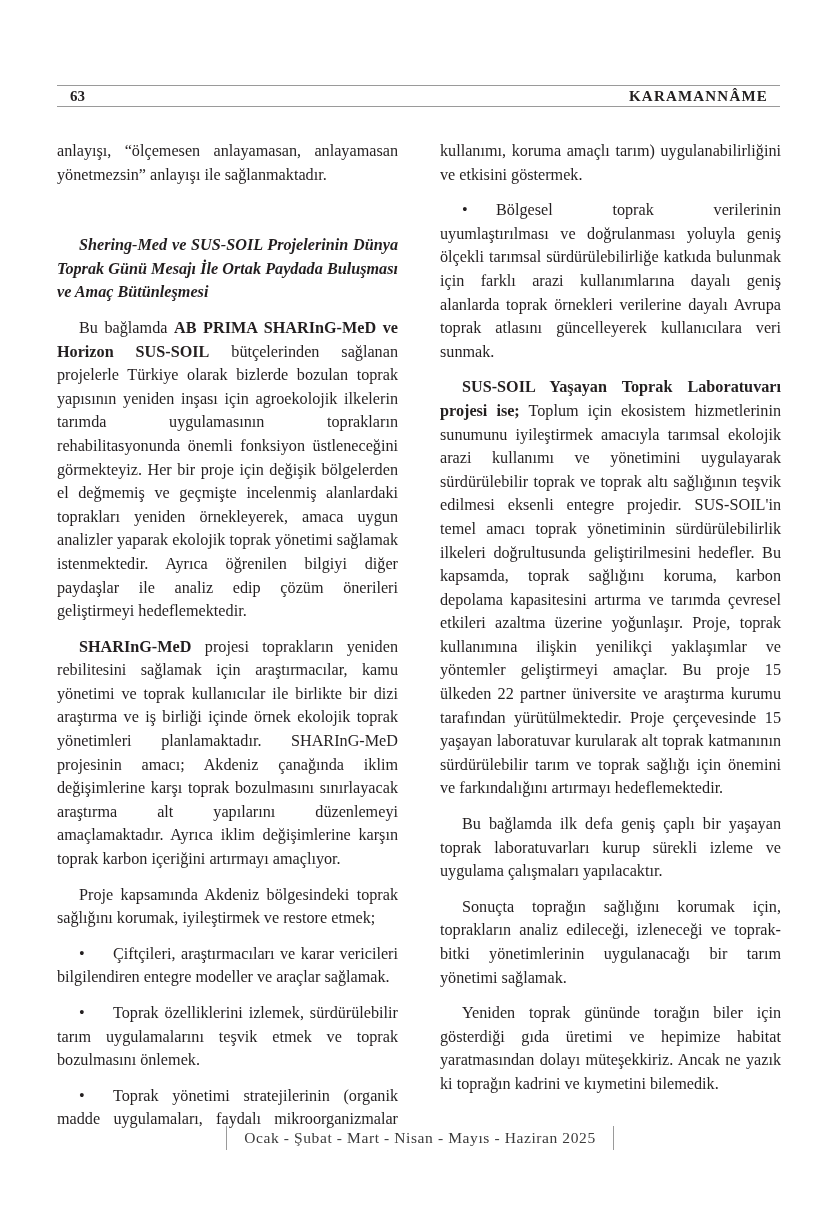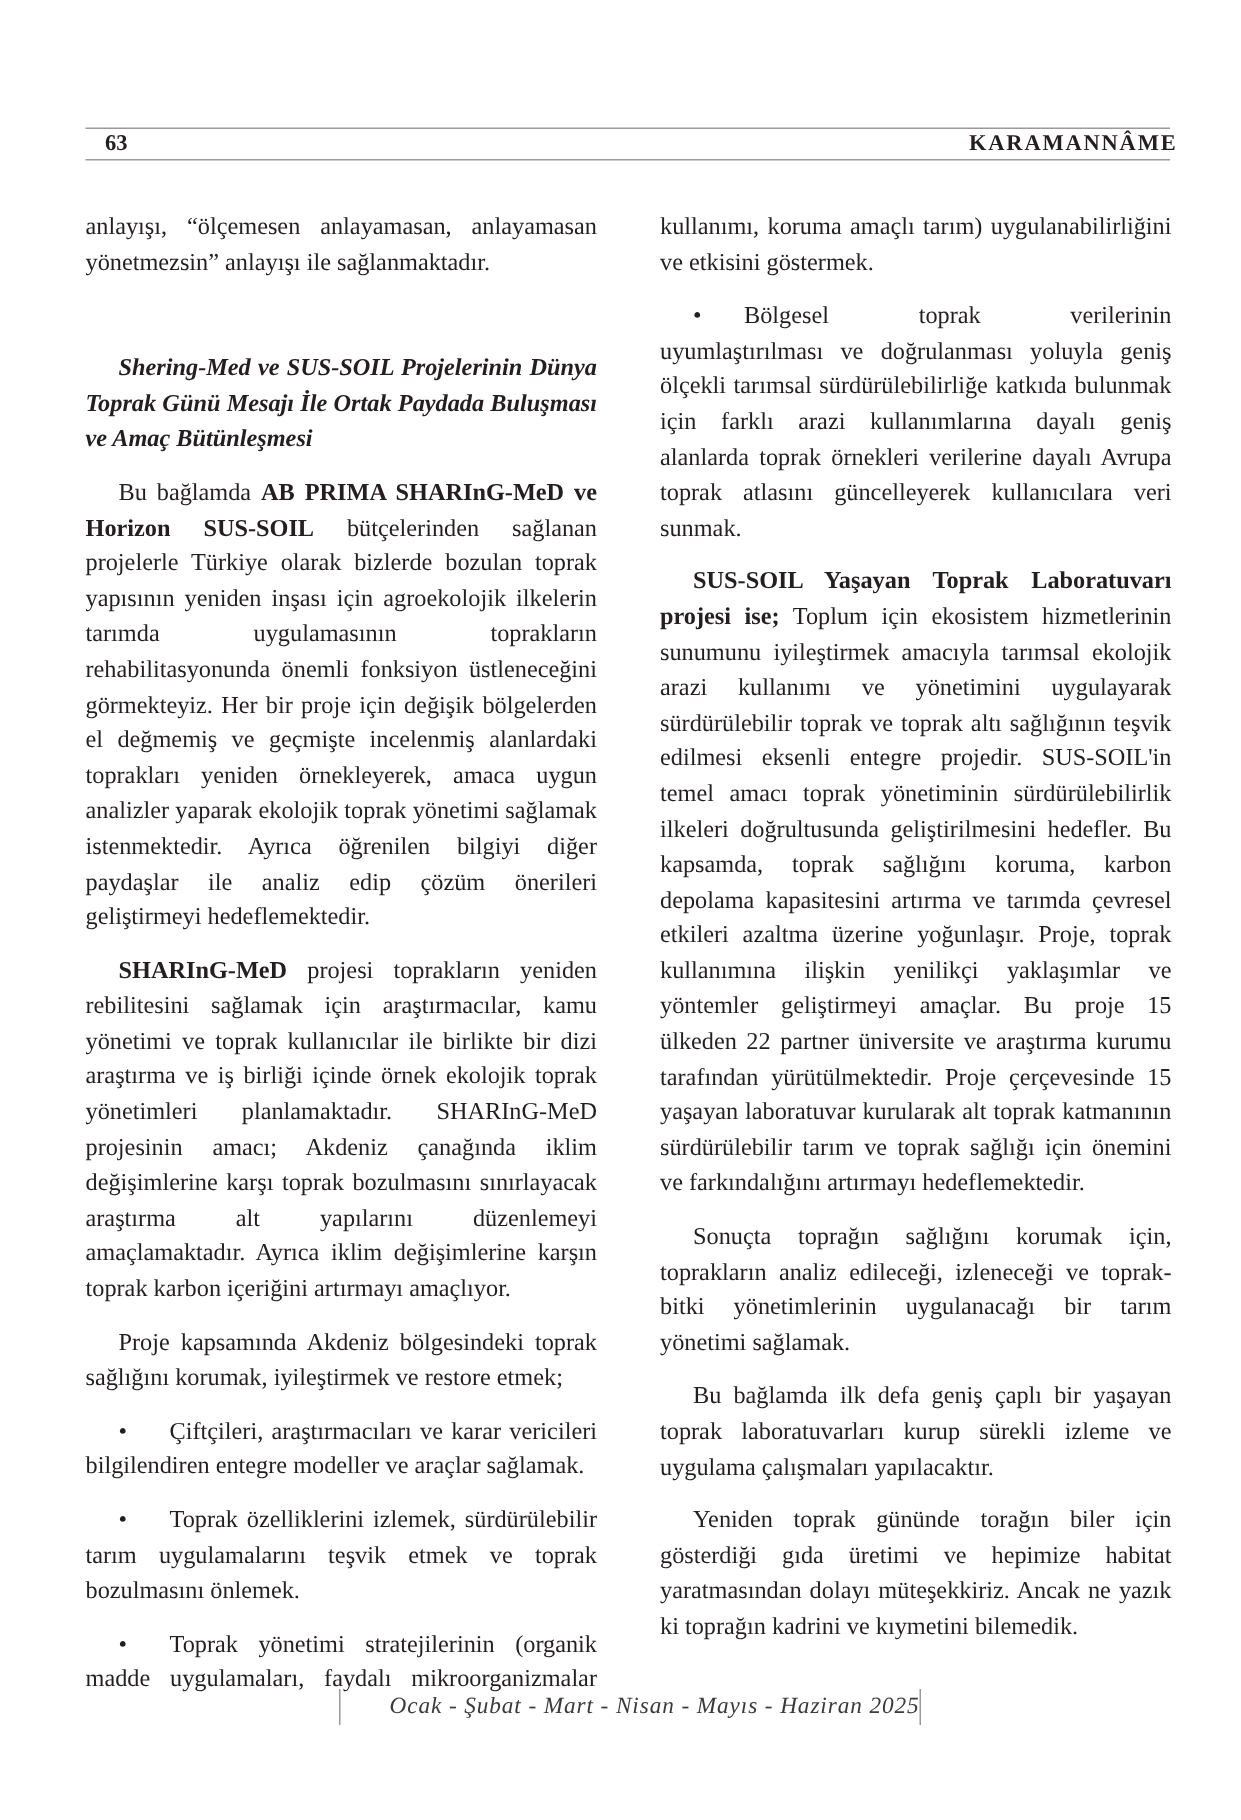--- a/index.html
+++ b/index.html
@@ -3,34 +3,34 @@
 <meta charset="utf-8">
 <style>
   html, body { margin: 0; padding: 0; background: #ffffff; }
   body { width: 827px; height: 1213px; position: relative; overflow: hidden;
          font-family: "Liberation Serif", "DejaVu Serif", serif; color: #231f20; }
   .rule { position: absolute; left: 57px; width: 723px; height: 1px; background: #9a9a9a; }
   #rule-top { top: 85px; }
   #rule-bottom { top: 106px; }
   .hdr { position: absolute; top: 87px; font-weight: bold; font-size: 15px; line-height: 18px; font-family: Liberation Serif, serif; }
   #page-num { left: 70px; }
-  #journal { right: 42px; letter-spacing: 1.2px; margin-left: 28px; }
+  #journal { right: 59px; letter-spacing: 1.2px; margin-left: 28px; }
   .col { position: absolute; top: 140px; width: 341px; font-size: 16.2px; line-height: 23.6px; }
   #col-left { left: 57px; }
   #col-right { left: 440px; }
   .p { margin: 0 0 12px 0; text-align: justify; text-indent: 22px; hyphens: manual; }
   .p.noindent { text-indent: 0; }
   .heading { margin: 0 0 12px 0; text-align: justify; text-indent: 22px; font-weight: bold; font-style: italic; }
   .spacer { height: 35px; }
   .bullet { margin: 0 0 12px 0; text-align: justify; text-indent: 22px; }
   .bullet .dot { display: inline-block; width: 34px; text-indent: 0; }
   b { font-weight: bold; }
   #footer { position: absolute; top: 1126px; left: 226px; width: 386px; height: 24px;
             border-left: 1px solid #9a9a9a; border-right: 1px solid #9a9a9a;
-            text-align: right; font-style: italic; font-size: 15.5px; line-height: 24px;
+            text-align: center; font-size: 15.5px; line-height: 24px;
             letter-spacing: 0.6px; color: #3a3a3a; }
 </style>
 </head>
 <body>
 
 <div>
 
   <div class="rule" id="rule-top"></div>
   <div class="hdr" id="page-num">63</div>
   <div class="hdr" id="journal">KARAMANNÂME</div>
@@ -45,20 +45,20 @@
     <p class="p">Proje kapsamında Akdeniz bölgesindeki toprak sağlığını korumak, iyileştirmek ve restore etmek;</p>
     <p class="bullet"><span class="dot">•</span><span>Çiftçileri, araştırmacıları ve karar vericileri bilgilendiren entegre modeller ve araçlar sağlamak.</span></p>
     <p class="bullet"><span class="dot">•</span><span>Toprak özelliklerini izlemek, sürdürülebilir tarım uygulamalarını teşvik etmek ve toprak bozulmasını önlemek.</span></p>
     <p class="bullet" style="text-align-last: justify;"><span class="dot">•</span><span>Toprak yönetimi stratejilerinin (organik madde uygulamaları, faydalı mikroorganizmalar</span></p>
   </div>
 
   <div class="col" id="col-right">
     <p class="p noindent">kullanımı, koruma amaçlı tarım) uygulanabilirliğini ve etkisini göstermek.</p>
     <p class="bullet"><span class="dot">•</span><span>Bölgesel toprak verilerinin uyumlaştırılması ve doğrulanması yoluyla geniş ölçekli tarımsal sürdürülebilirliğe katkıda bulunmak için farklı arazi kullanımlarına dayalı geniş alanlarda toprak örnekleri verilerine dayalı Avrupa toprak atlasını güncelleyerek kullanıcılara veri sunmak.</span></p>
     <p class="p"><b>SUS-SOIL Yaşayan Toprak Laboratuvarı projesi ise;</b><span> Toplum için ekosistem hizmetlerinin sunumunu iyileştirmek amacıyla tarımsal ekolojik arazi kullanımı ve yönetimini uygulayarak sürdürülebilir toprak ve toprak altı sağlığının teşvik edilmesi eksenli entegre projedir. SUS-SOIL'in temel amacı toprak yönetiminin sürdürülebilirlik ilkeleri doğrultusunda geliştirilmesini hedefler. Bu kapsamda, toprak sağlığını koruma, karbon depolama kapasitesini artırma ve tarımda çevresel etkileri azaltma üzerine yoğunlaşır. Proje, toprak kullanımına ilişkin yenilikçi yaklaşımlar ve yöntemler geliştirmeyi amaçlar. Bu proje 15 ülkeden 22 partner üniversite ve araştırma kurumu tarafından yürütülmektedir. Proje çerçevesinde 15 yaşayan laboratuvar kurularak alt toprak katmanının sürdürülebilir tarım ve toprak sağlığı için önemini ve farkındalığını artırmayı hedeflemektedir.</span></p>
+    <p class="p">Bu bağlamda ilk defa geniş çaplı bir yaşayan toprak laboratuvarları kurup sürekli izleme ve uygulama çalışmaları yapılacaktır.</p>
     <p class="p">Sonuçta toprağın sağlığını korumak için, toprakların analiz edileceği, izleneceği ve toprak-bitki yönetimlerinin uygulanacağı bir tarım yönetimi sağlamak.</p>
-    <p class="p">Bu bağlamda ilk defa geniş çaplı bir yaşayan toprak laboratuvarları kurup sürekli izleme ve uygulama çalışmaları yapılacaktır.</p>
     <p class="p">Yeniden toprak gününde torağın biler için gösterdiği gıda üretimi ve hepimize habitat yaratmasından dolayı müteşekkiriz. Ancak ne yazık ki toprağın kadrini ve kıymetini bilemedik.</p>
   </div>
 
   <div id="footer">Ocak - Şubat - Mart - Nisan - Mayıs - Haziran 2025</div>
 
 </div>
 
 </body></html>

